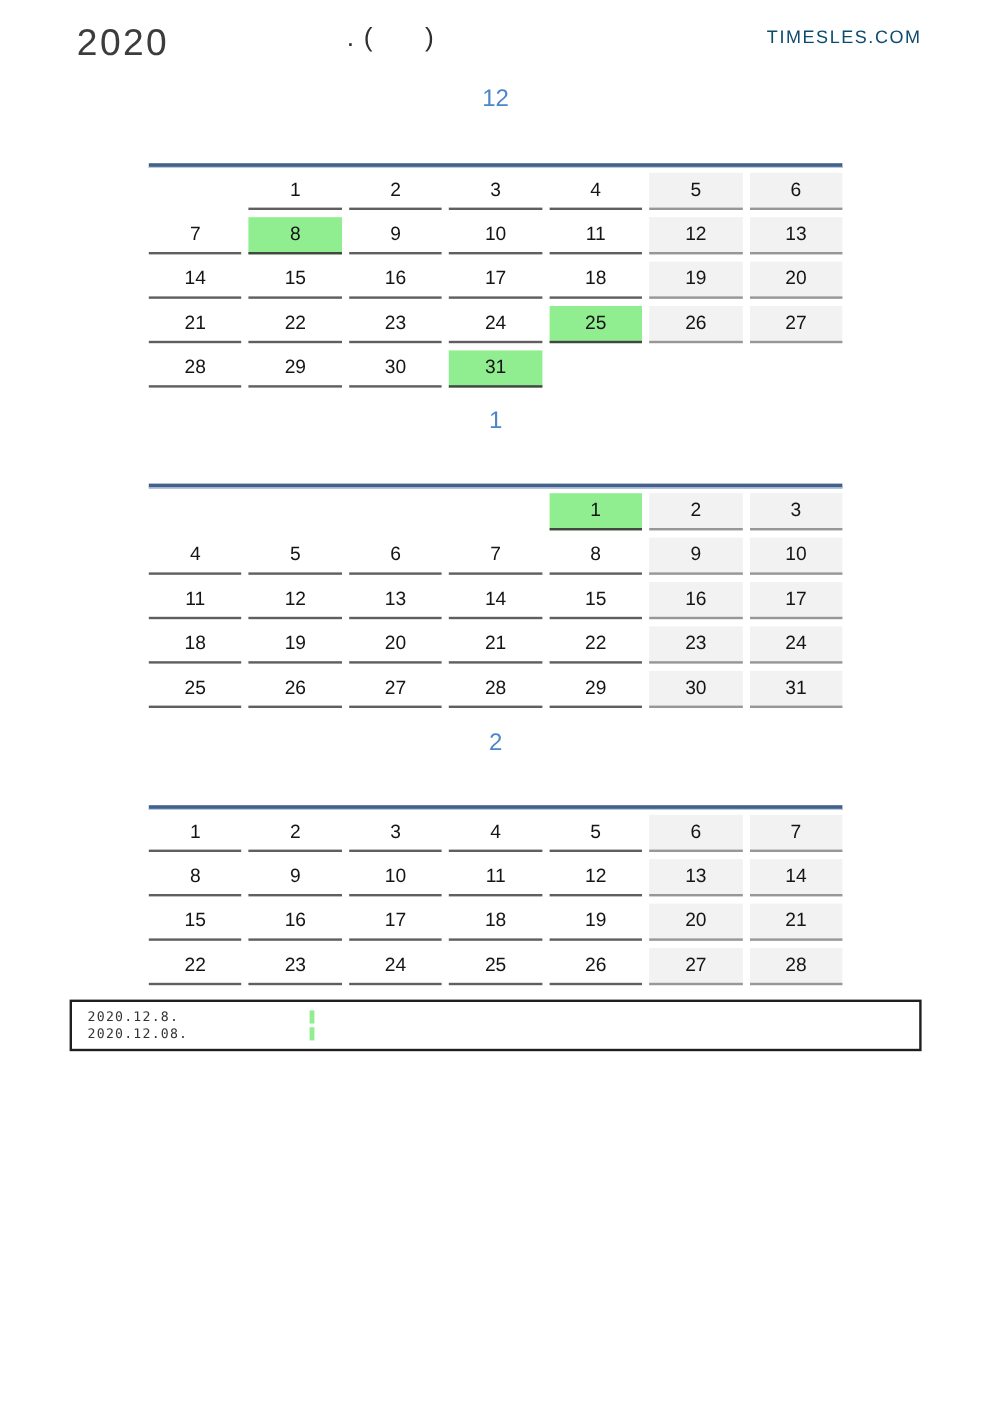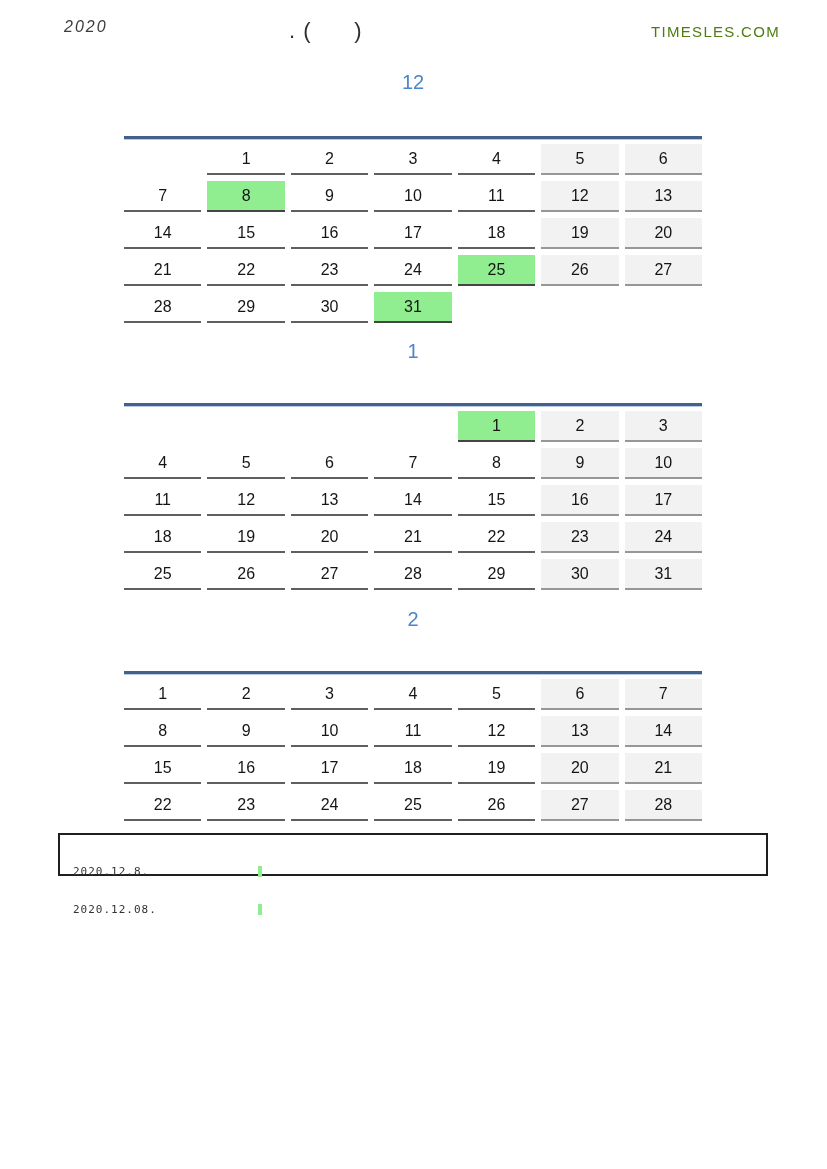--- a/index.html
+++ b/index.html
@@ -6,30 +6,30 @@
   .page{
     position:relative;
     width:827px;height:1169px;
     background:#ffffff;
     font-family:"Liberation Sans", sans-serif;
     overflow:hidden;
   }
   
   .year-label{
     position:absolute;left:64px;top:18px;
-    font-size:16px;color:#3c3c3c;letter-spacing:2px;font-style:italic;
+    font-size:31px;color:#3c3c3c;letter-spacing:2px;
   }
   .month-note{
     position:absolute;left:289px;top:18px;
     font-size:22px;color:#2f2f2f;letter-spacing:1px;
     white-space:pre;
   }
   .site-logo{
-    position:absolute;right:47px;top:23px;
-    font-size:15px;color:#4d7c0f;letter-spacing:1.3px;
+    position:absolute;right:59px;top:23px;
+    font-size:15px;color:#0c4a6e;letter-spacing:1.3px;
     text-decoration:none;cursor:pointer;
   }
   
   .month-title{
     position:absolute;left:124px;width:578px;
     text-align:center;font-size:20px;color:#4a86c8;
   }
   .month-table{
     position:absolute;left:124px;width:578px;
   }
@@ -57,21 +57,21 @@
   .legend-box{
     position:absolute;left:58px;top:833px;
     width:710px;height:43px;
     border:2px solid #1f1f1f;
     box-sizing:border-box;
     background:#fff;
   }
   .legend-col{position:absolute;top:5px;}
   .legend-col.c0{left:13px;}
   .legend-col.c1{left:418px;}
-  .legend-row{display:flex;align-items:center;height:14px;margin-top:24px;}
+  .legend-row{display:flex;align-items:center;height:14px;}
   .legend-date{
     font-family:"DejaVu Sans Mono", monospace;
     font-size:11px;color:#333;letter-spacing:1px;
     display:inline-block;
   }
   .legend-col.c0 .legend-date{width:185px;}
   .legend-col.c1 .legend-date{width:145px;}
   .legend-bar{
     display:inline-block;width:4px;height:11px;
     background:#90ee90;

